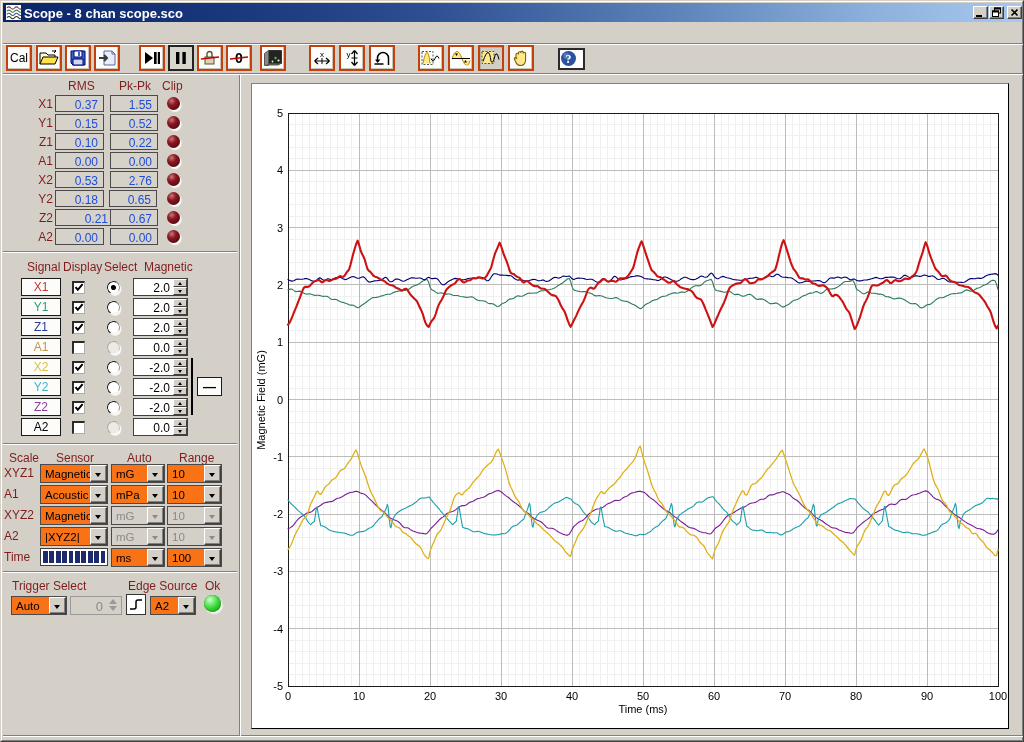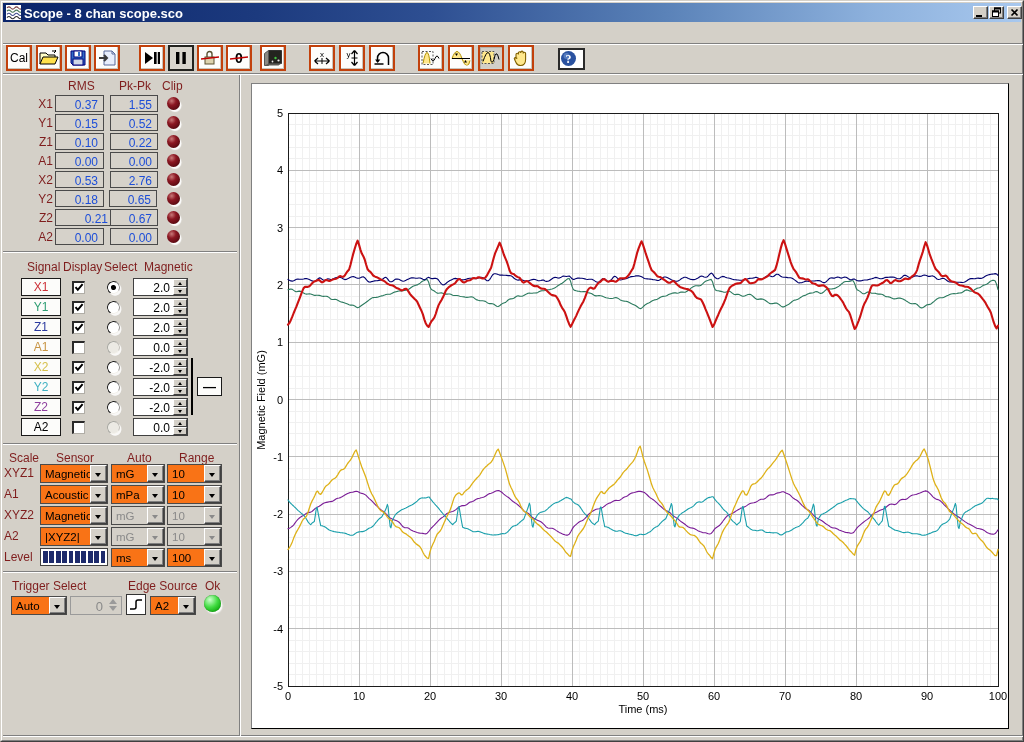--- a/index.html
+++ b/index.html
@@ -449,21 +449,21 @@
       <span class="dd">
         <i></i>
       </span>
     </div>
     <div class="combo dis" style="left:166px;top:526px;width:55px">
       <span class="tx">10</span>
       <span class="dd">
         <i></i>
       </span>
     </div>
-    <div class="lbl" style="left:3px;top:549px">Level</div>
+    <div class="lbl" style="left:3px;top:549px">Time</div>
     <div class="abs" style="left:39px;top:547px;width:68px;height:18px;background:#fff;border:1px solid #404040">
       <span style="position:absolute;left:2.0px;top:2px;width:4.8px;height:12px;background:#1d2a6b"></span>
       <span style="position:absolute;left:8.4px;top:2px;width:4.8px;height:12px;background:#1d2a6b"></span>
       <span style="position:absolute;left:14.8px;top:2px;width:4.8px;height:12px;background:#1d2a6b"></span>
       <span style="position:absolute;left:21.2px;top:2px;width:4.8px;height:12px;background:#1d2a6b"></span>
       <span style="position:absolute;left:27.6px;top:2px;width:4.8px;height:12px;background:#1d2a6b"></span>
       <span style="position:absolute;left:34.0px;top:2px;width:4.8px;height:12px;background:#1d2a6b"></span>
       <span style="position:absolute;left:40.4px;top:2px;width:4.8px;height:12px;background:#1d2a6b"></span>
       <span style="position:absolute;left:46.8px;top:2px;width:4.8px;height:12px;background:#1d2a6b"></span>
       <span style="position:absolute;left:53.2px;top:2px;width:4.8px;height:12px;background:#1d2a6b"></span>

